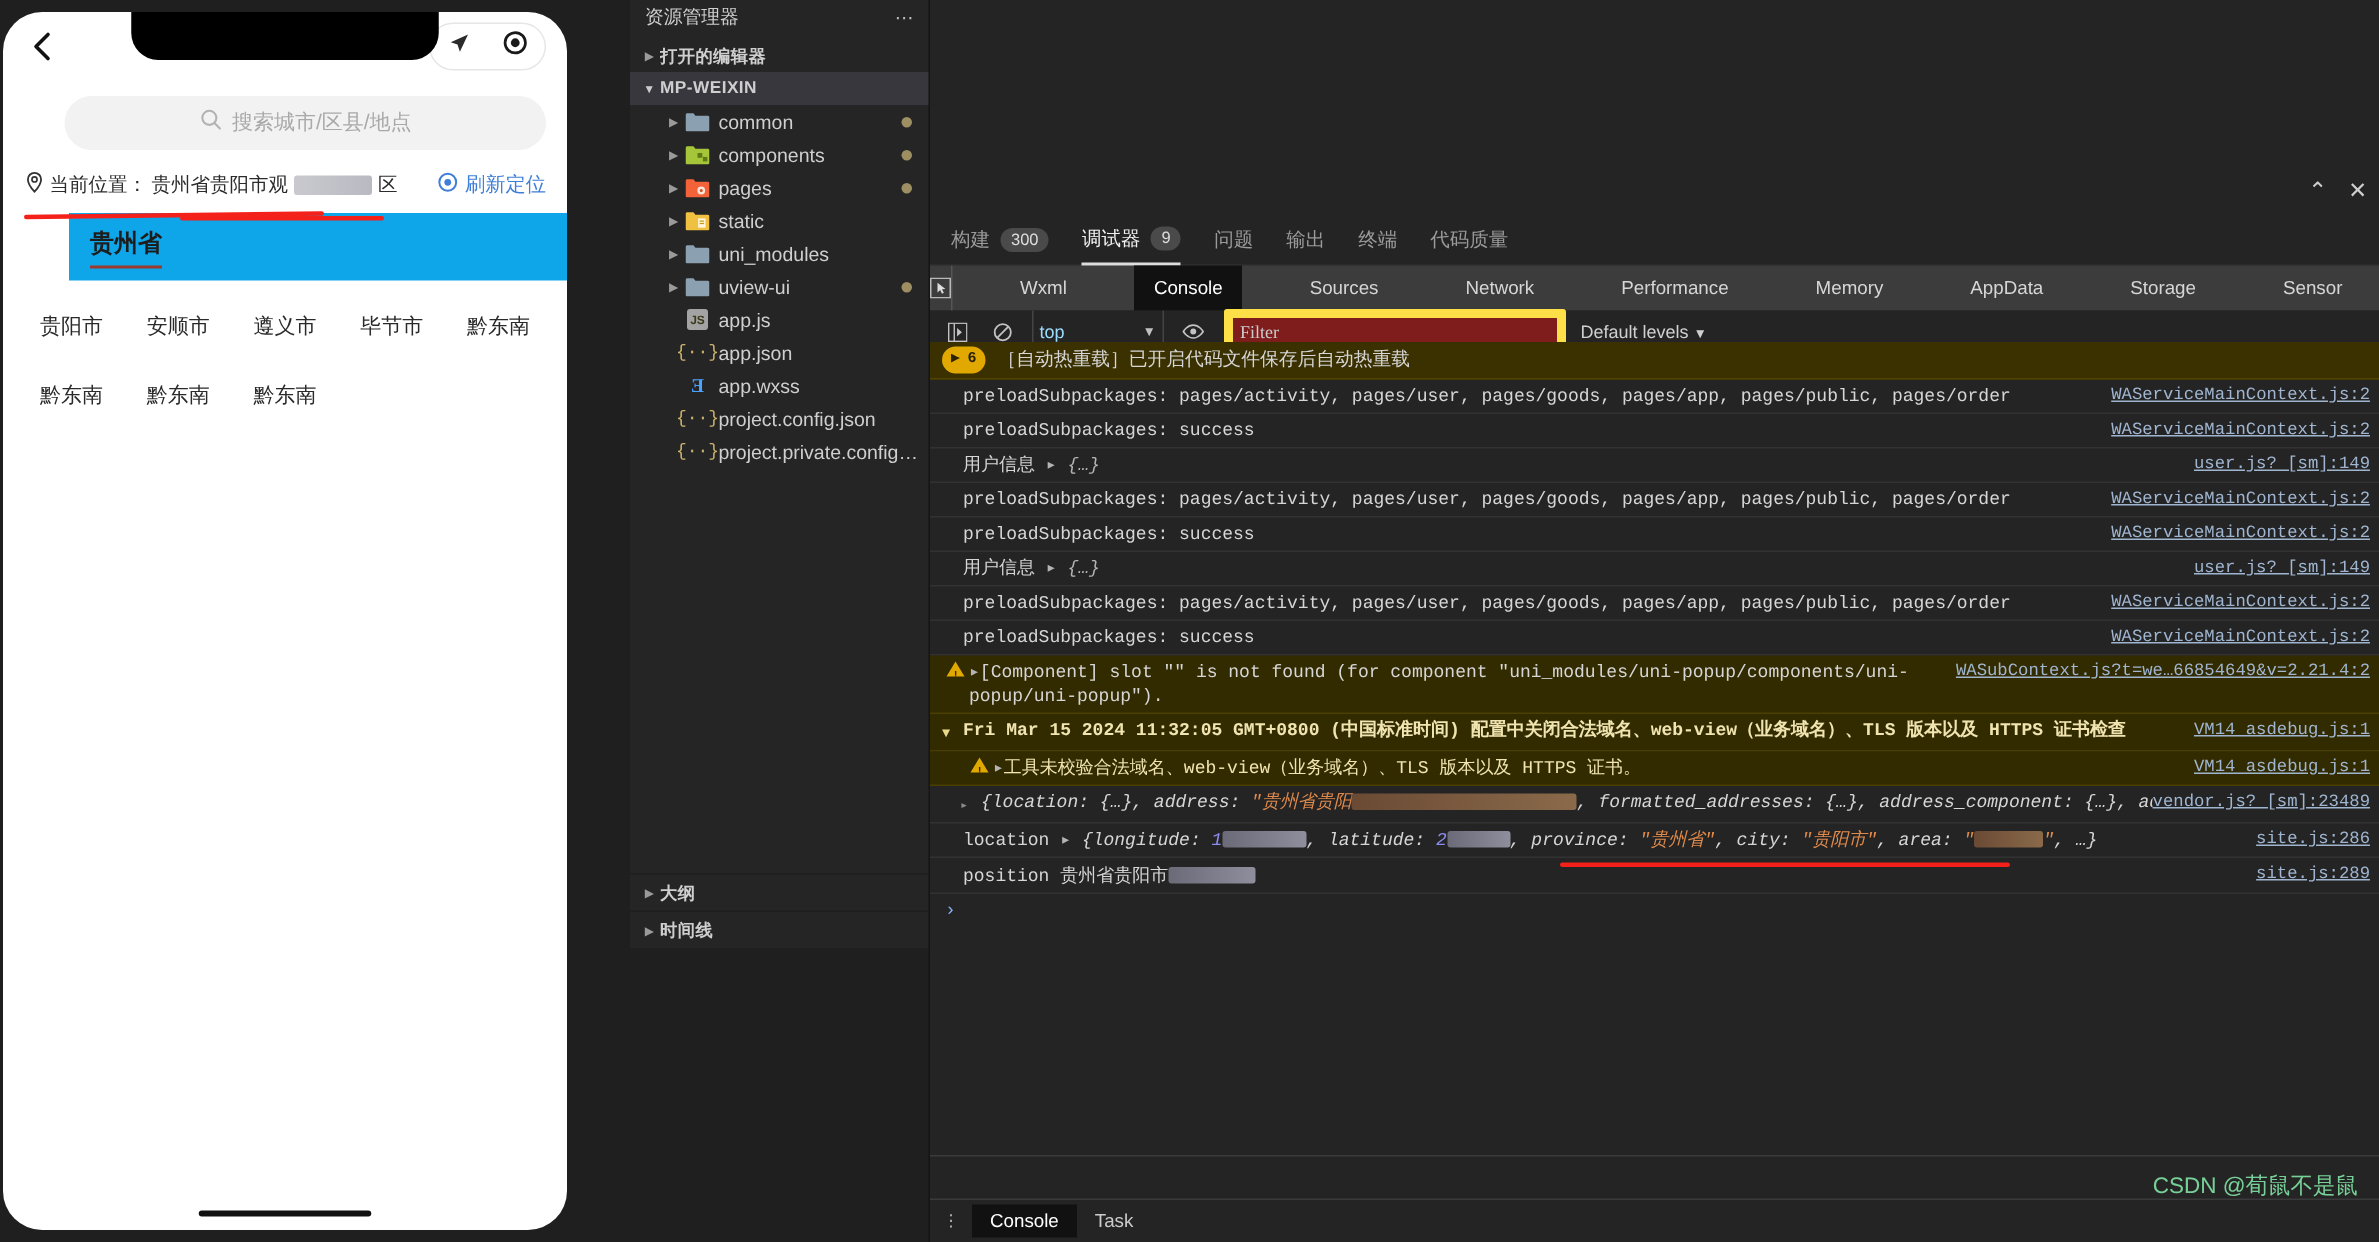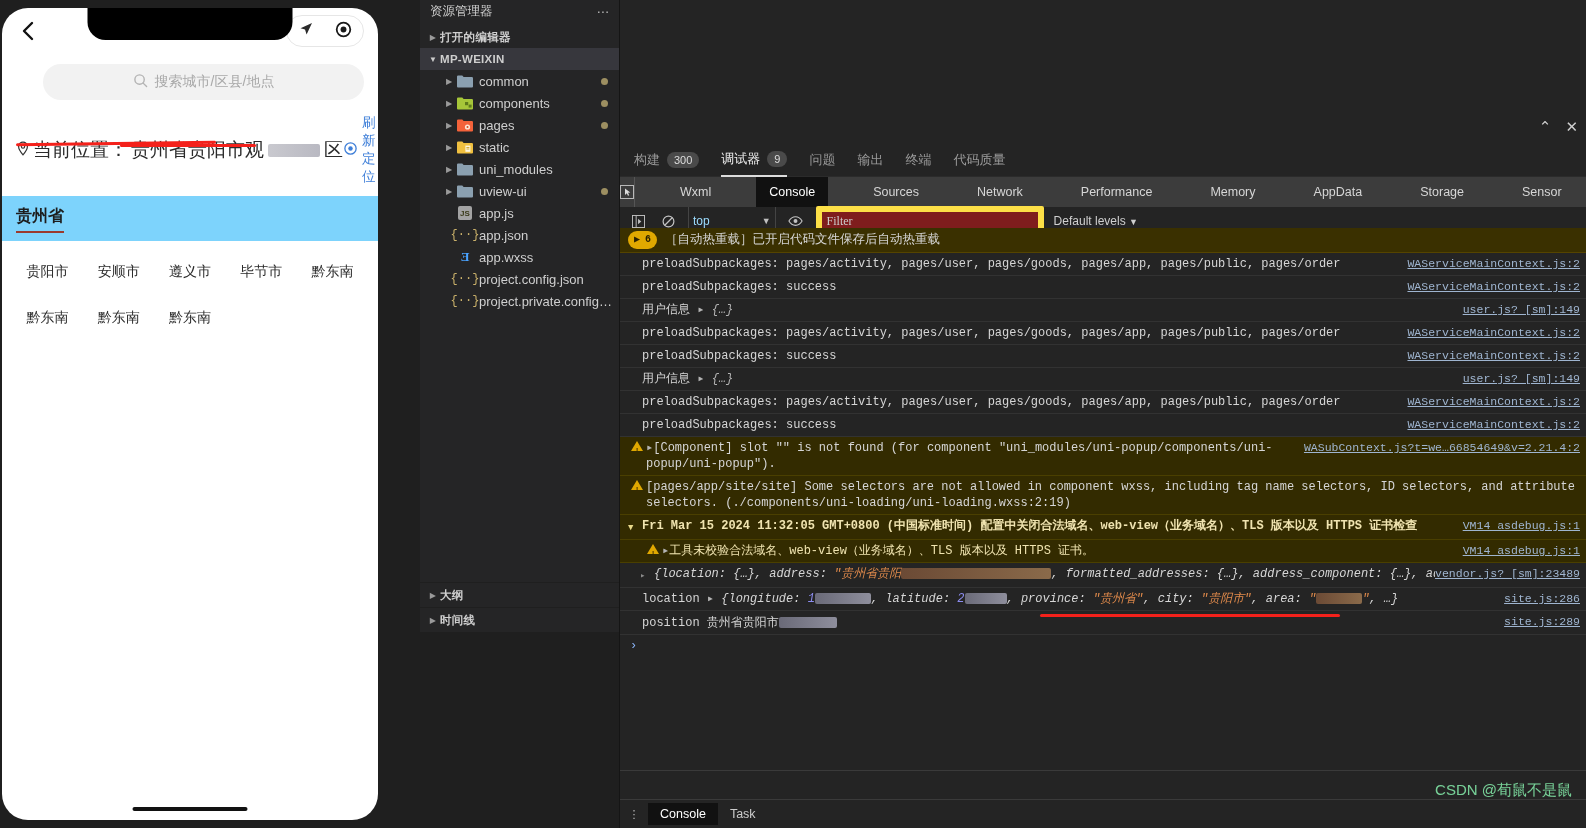--- a/index.html
+++ b/index.html
@@ -43,27 +43,27 @@
   }
 
   .searchwrap{padding:10px 14px 6px;margin-left:27px;}
   .searchbar{
     height:36px;background:#f2f2f2;border-radius:18px;
     display:flex;align-items:center;justify-content:center;gap:7px;cursor:text;
   }
   .search-ph{font-size:14px;color:#a9a9a9;}
 
   .curloc{display:flex;align-items:center;justify-content:space-between;padding:8px 14px 10px;position:relative;}
-  .curloc-l{display:flex;align-items:center;gap:3px;font-size:19px;color:#2b2b2b;white-space:nowrap;}
+  .curloc-l{display:flex;align-items:center;gap:3px;font-size:13px;color:#2b2b2b;white-space:nowrap;}
   .mask{display:inline-block;height:13px;background:linear-gradient(90deg,#c9c9cf,#b9b9c2);border-radius:2px;vertical-align:middle;margin:0 1px;}
   .refresh{display:flex;align-items:center;gap:4px;color:#3f7fd8;font-size:13.5px;cursor:pointer;}
   .redline{position:absolute;left:14px;top:36px;width:200px;height:3px;background:#f4211b;border-radius:2px;transform:rotate(-.7deg);}
   .redline2{position:absolute;left:118px;top:38px;width:136px;height:3px;background:#f4211b;border-radius:2px;}
 
-  .prov-head{background:#7dd3fc;padding:10px 14px 8px;}
+  .prov-head{background:#0ea5e9;padding:10px 14px 8px;margin-left:44px;}
   .prov-name{display:inline-block;font-size:16px;font-weight:700;color:#1d1d1d;border-bottom:2.5px solid #9b3a2e;padding-bottom:4px;}
   .citygrid{display:grid;grid-template-columns:repeat(5,1fr);row-gap:28px;padding:22px 10px 0;}
   .city{font-size:14px;color:#2a2a2a;text-align:center;cursor:pointer;}
   .homebar{position:absolute;left:50%;transform:translateX(-50%);bottom:9px;width:115px;height:4.5px;background:#111;border-radius:3px;}
 
   
   .explorer{position:absolute;left:420px;top:0;width:200px;height:632px;background:#252526;color:#ccc;font-size:13px;}
   .exp-head{display:flex;align-items:center;justify-content:space-between;padding:3px 10px 6px;color:#cfcfcf;font-size:12.5px;}
   .exp-dots{letter-spacing:1px;color:#bbb;}
   .exp-row{display:flex;align-items:center;height:22px;padding:0 6px;cursor:pointer;}
@@ -525,26 +525,20 @@
       </div>
 
       <div class="cl warn">
         <span class="wico">
             <span class="tri"></span>
           </span>
         <span class="msg wrap"><span class="obj">▸</span><span>[Component] slot "" is not found (for component "uni_modules/uni-popup/components/uni-popup/uni-popup").</span></span>
         <span class="src">WASubContext.js?t=we…66854649&amp;v=2.21.4:2</span>
       </div>
 
-      <div class="cl warn">
-        <span class="wico">
-            <span class="tri"></span>
-          </span>
-        <span class="msg wrap">[pages/app/site/site] Some selectors are not allowed in component wxss, including tag name selectors, ID selectors, and attribute selectors. (./components/uni-loading/uni-loading.wxss:2:19)</span>
-      </div>
 
       <div class="cl warn">
         <span class="gut" style="color:#e8d98a">▼</span>
         <span class="msg" style="color:#f0e4b0;font-weight:700">Fri Mar 15 2024 11:32:05 GMT+0800 (中国标准时间) 配置中关闭合法域名、web-view（业务域名）、TLS 版本以及 HTTPS 证书检查</span>
         <span class="src">VM14 asdebug.js:1</span>
       </div>
 
       <div class="cl warn" style="padding-left:24px">
         <span class="wico">
             <span class="tri"></span>

